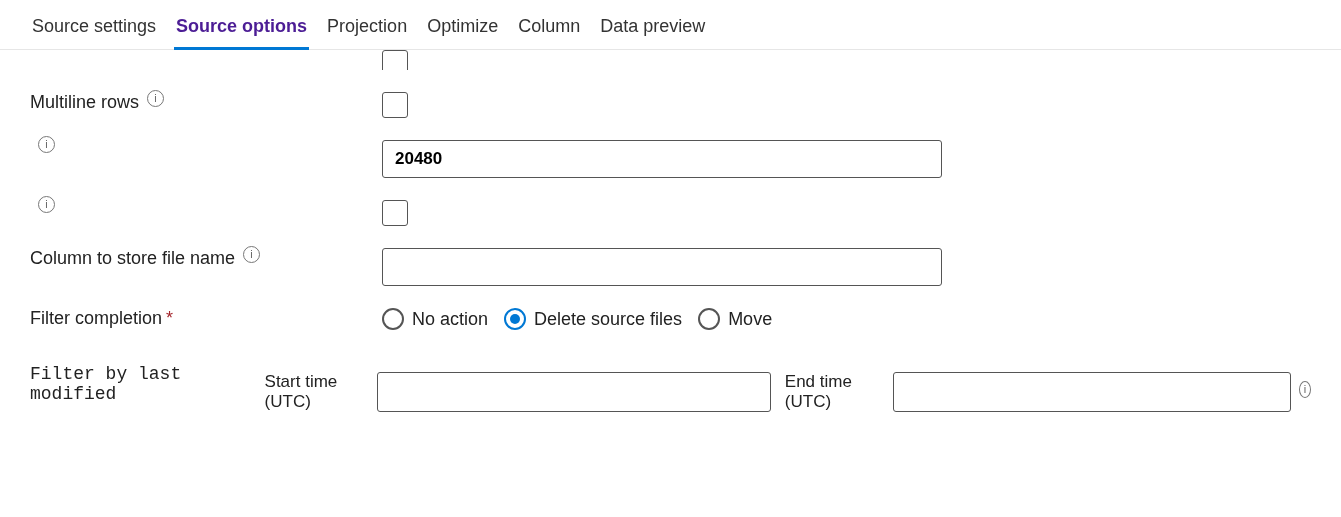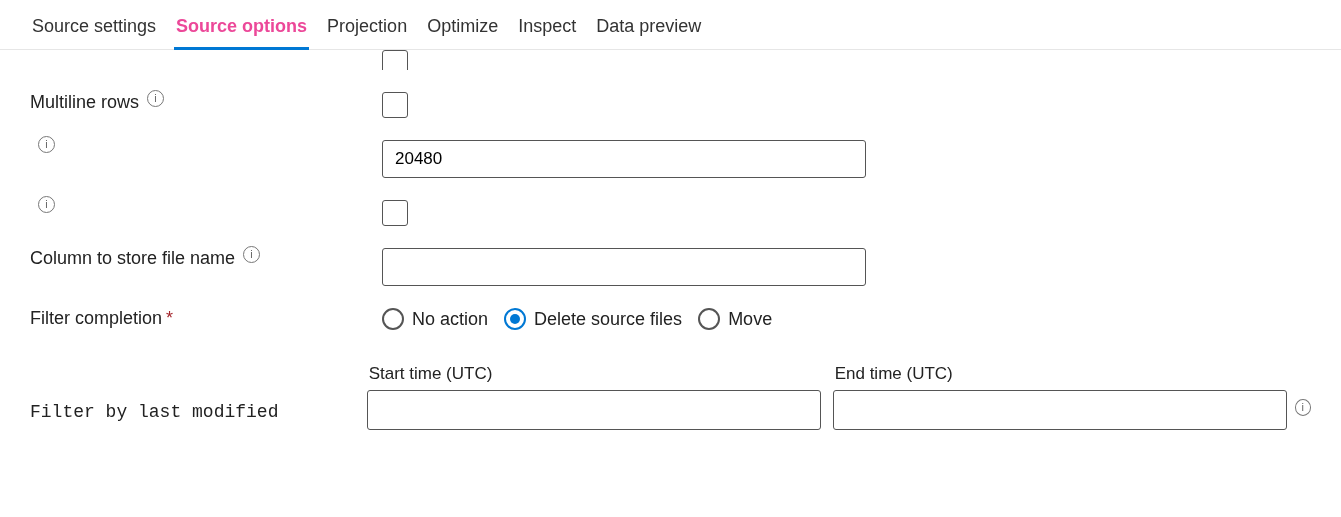--- a/index.html
+++ b/index.html
@@ -21,21 +21,21 @@
       padding: 8px 2px 10px 2px;
       font-size: 18px;
       color: #333;
       cursor: pointer;
       border-bottom: 3px solid transparent;
       margin-bottom: -1px;
     }
     .tab.active {
       font-weight: 600;
       border-bottom: 3px solid #0078d4;
-      color: #ec4899;
+      color: #4c1d95;
     }
     .content {
       padding: 0 30px;
     }
     .row {
       display: flex;
       align-items: flex-start;
       margin-top: 22px;
     }
     .row.cut {
@@ -72,48 +72,49 @@
       top: -4px;
     }
     .checkbox {
       width: 26px; height: 26px;
       border: 1px solid #555;
       border-radius: 3px;
       background: #fff;
       cursor: pointer;
     }
     .text-input {
-      width: 484px;
+      width: 560px;
       height: 38px;
       border: 1px solid #555;
       border-radius: 3px;
       padding: 4px 12px;
       font-size: 17px;
       background: #fff;
+      font-weight: bold;
     }
     .radio-group { display: flex; align-items: center; gap: 16px; }
     .radio-item { display: flex; align-items: center; gap: 8px; cursor: pointer; }
     .radio-outer {
       width: 22px; height: 22px;
       border: 2px solid #555;
       border-radius: 50%;
       display: flex; align-items: center; justify-content: center;
     }
     .radio-item.selected .radio-outer { border-color: #0078d4; }
     .radio-inner {
       width: 10px; height: 10px; border-radius: 50%; background: transparent;
     }
     .radio-item.selected .radio-inner { background: #0078d4; }
     .radio-label { font-size: 18px; color: #222; }
     .time-row {
       display: flex;
       align-items: flex-end;
       margin-top: 34px;
     }
-    .time-group { display: flex; flex-direction: column; gap: 6px; }
+    .time-group { display: flex; flex-direction: row; gap: 6px; }
     .time-header { font-size: 17px; color: #222; padding-left: 2px; }
     .time-input {
       height: 40px;
       border: 1px solid #555;
       border-radius: 3px;
       padding: 4px 12px;
       font-size: 17px;
       background: #fff;
     }
     .time-input.start { width: 454px; }
@@ -122,21 +123,21 @@
     .cutlabel { color: #555; font-size: 18px; transform: translateY(2px); filter: blur(0.4px);}
   </style>
 </head>
 <body>
 
 <div class="tabs">
   <div class="tab">Source settings</div>
   <div class="tab active">Source options</div>
   <div class="tab">Projection</div>
   <div class="tab">Optimize</div>
-  <div class="tab">Inspect</div>
+  <div class="tab">Column</div>
   <div class="tab">Data preview</div>
 </div>
 
 <div class="content">
 
   <div class="row cut">
     <div class="label-col">
       <span class="cutlabel"></span>
     </div>
     <div class="control-col">

